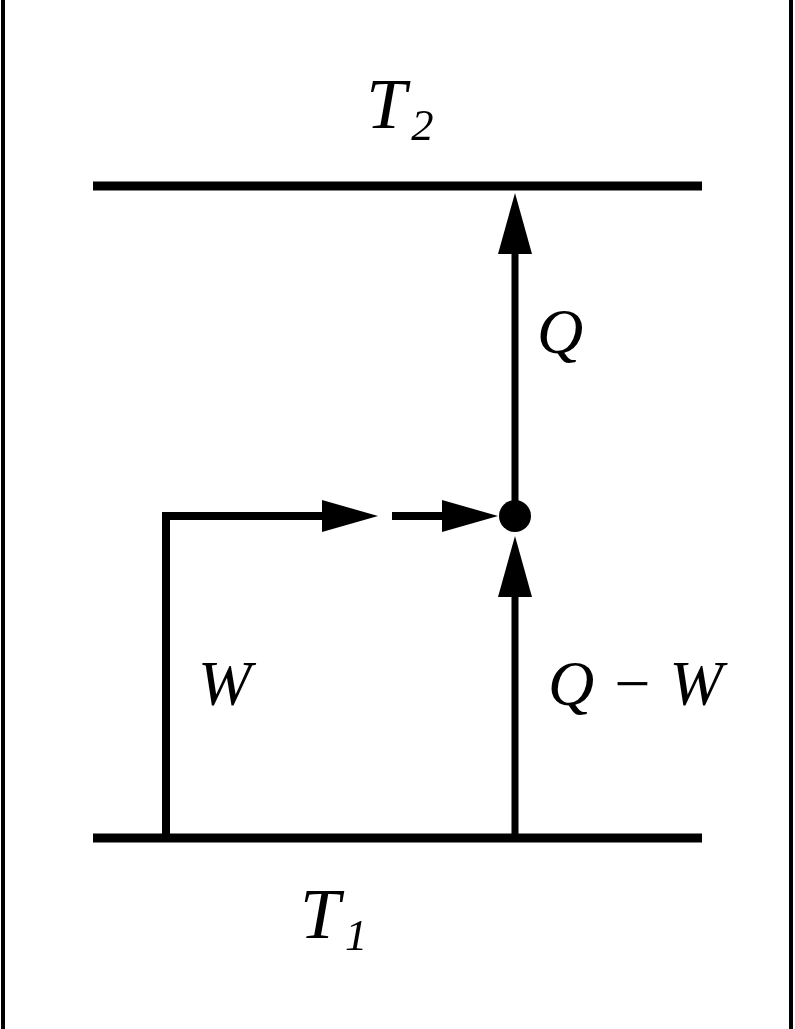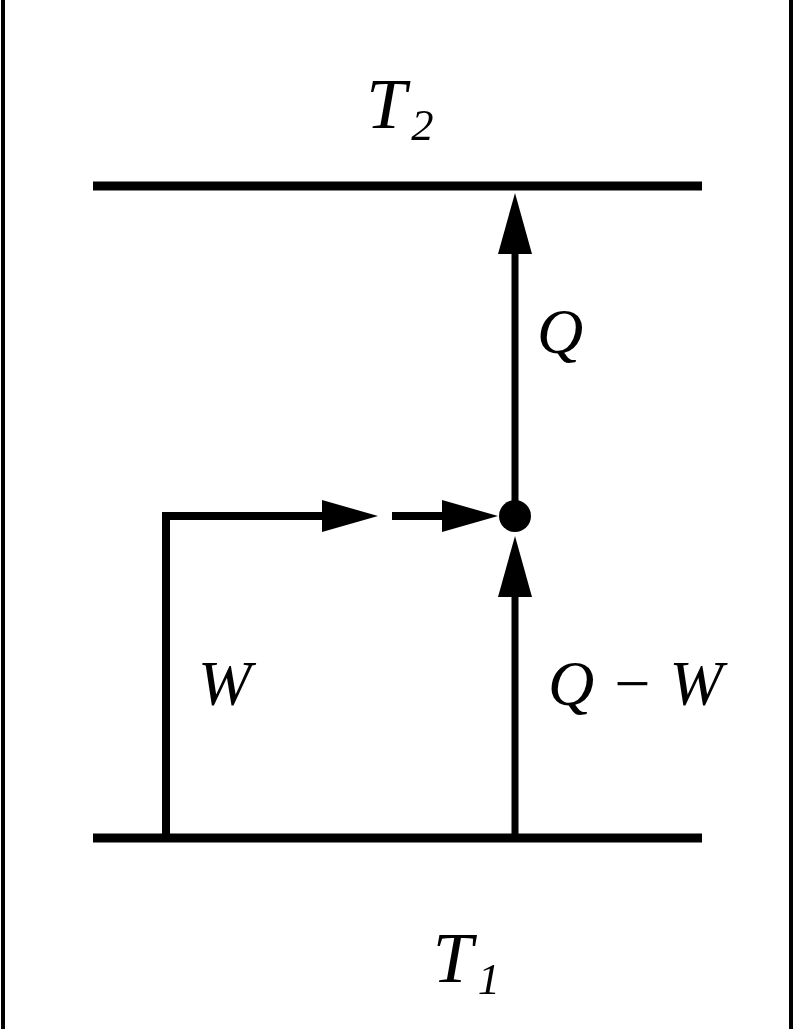--- a/index.html
+++ b/index.html
@@ -29,21 +29,21 @@
   }
 
   .label sub {
     font-size: 0.62em;
     font-style: italic;
     margin-left: 5px;
     vertical-align: -0.28em;
   }
 
   .label-t-top   { left: 300px; top: 68px;  width: 200px; text-align: center; font-size: 72px; }
-  .label-t-bottom{ left: 300px; top: 878px; width: 200px; text-align: right; font-size: 72px; margin-top: 44px; }
+  .label-t-bottom{ left: 300px; top: 878px; width: 200px; text-align: left; font-size: 72px; }
   .label-q       { left: 537px; top: 300px; font-size: 64px; }
   .label-w       { left: 198px; top: 652px; font-size: 64px; }
   .label-qw      { left: 548px; top: 652px; font-size: 64px; text-align: center; }
 </style>
 </head>
 <body>
 
 <div class="figure">
 
   <svg viewBox="0 0 795 1029" aria-hidden="true">

